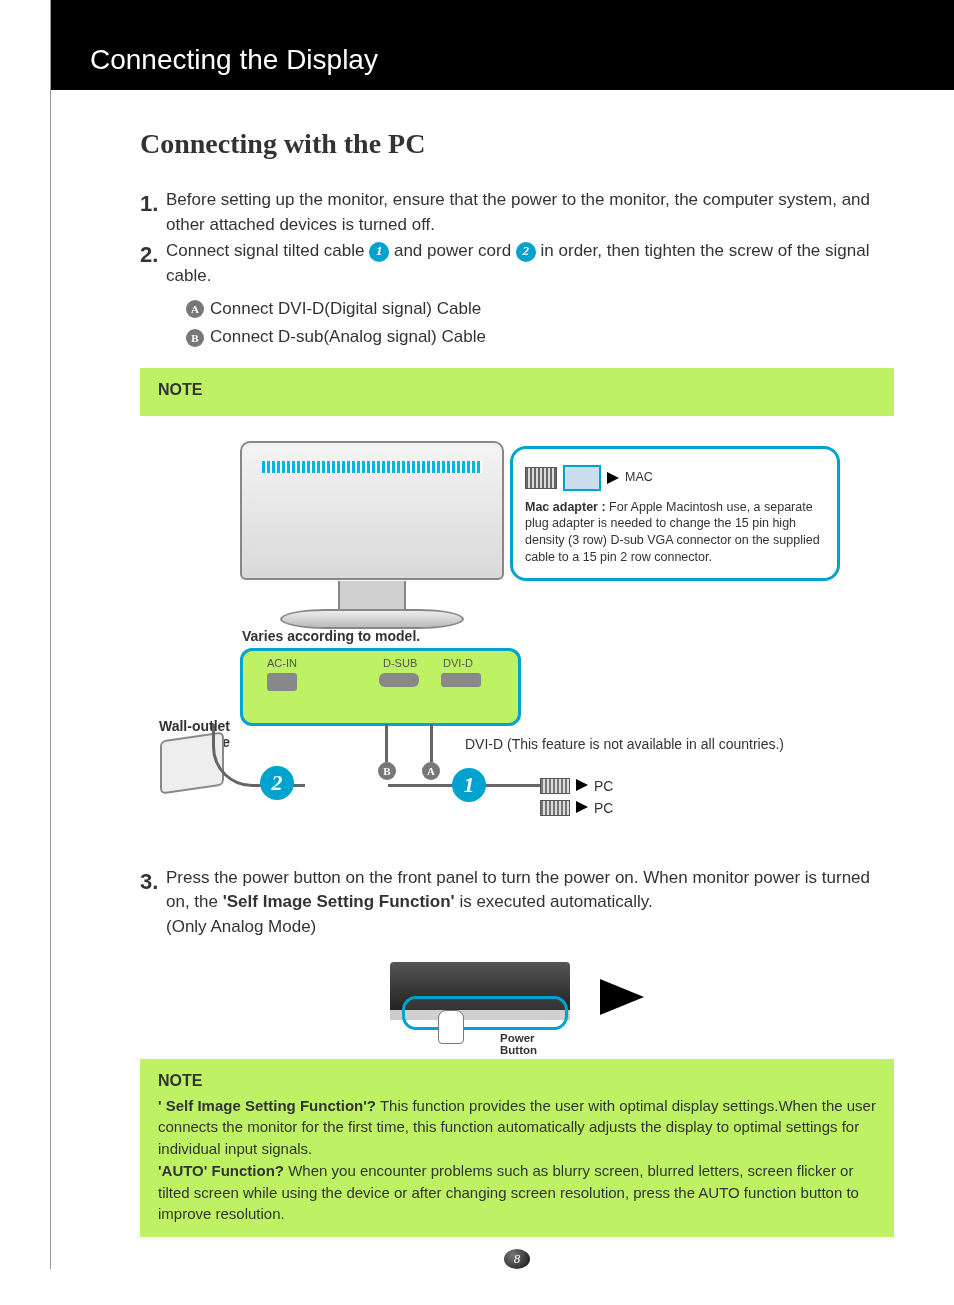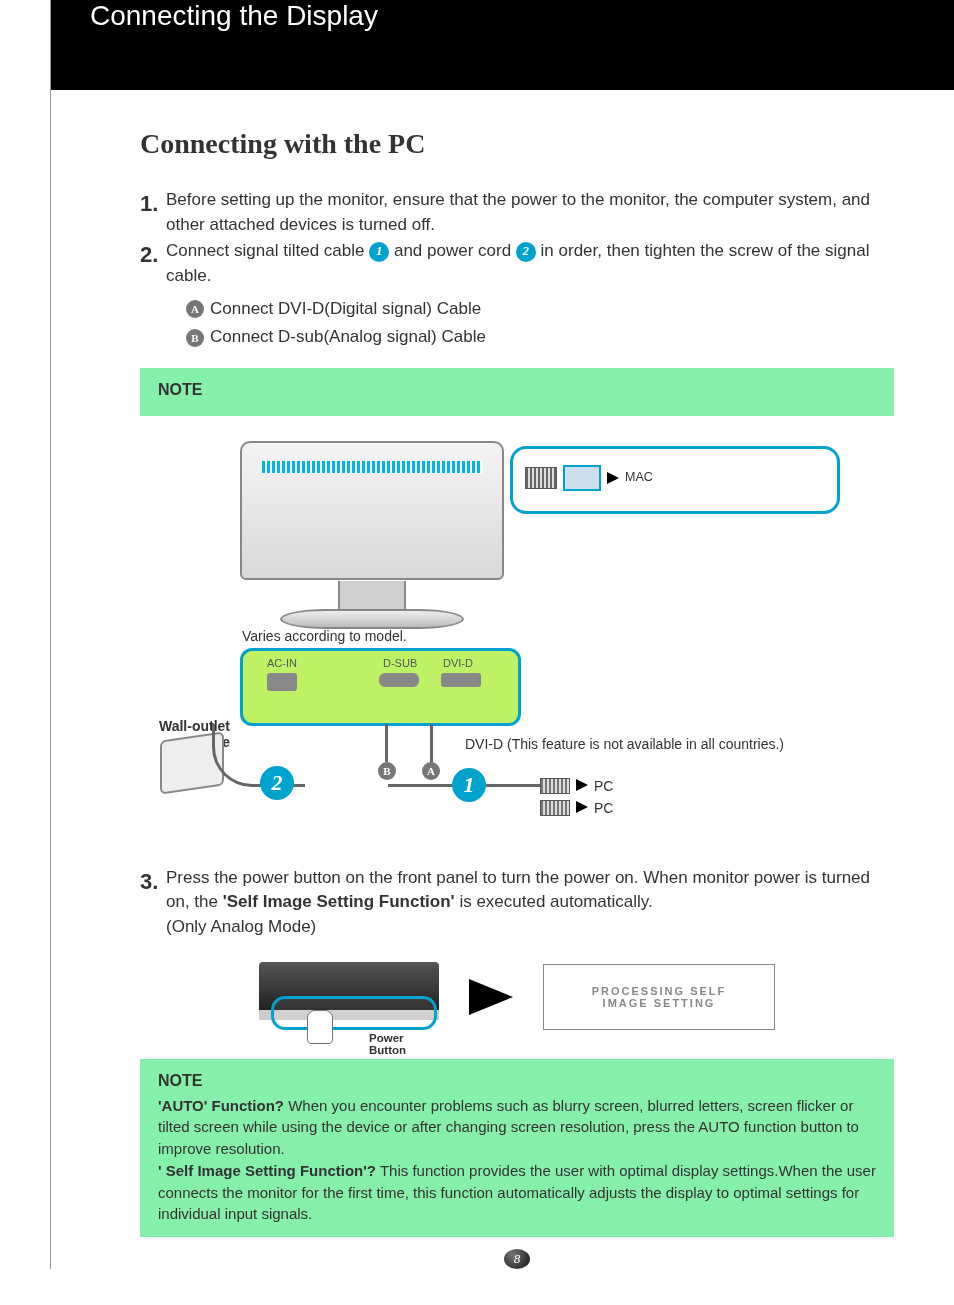--- a/index.html
+++ b/index.html
@@ -20,20 +20,21 @@
     left: 50px;
     top: 0;
     bottom: 40px;
     width: 1px;
     background: #999;
   }
   .header-band {
     background: #000;
     height: 90px;
     display: flex;
+    align-items: flex-end;
     padding: 0 0 14px 40px;
     box-sizing: border-box;
   }
   .header-band h1 {
     color: #fff;
     font-size: 28px;
     font-weight: 400;
     margin: 0;
   }
   .content {
@@ -75,21 +76,21 @@
   .circle-badge.num1 { background: #00a3ce; }
   .circle-badge.num2 { background: #00a3ce; }
   .circle-badge.num1-big, .circle-badge.num2-big {
     width: 34px; height: 34px; font-size: 22px;
   }
   .circle-badge.letA { background: #777; width:18px;height:18px;font-style:normal;font-size:11px;}
   .circle-badge.letB { background: #777; width:18px;height:18px;font-style:normal;font-size:11px;}
   .substeps { margin: 6px 0 4px 20px; font-size: 17px; line-height:1.7; }
   .substeps > div { display: flex; align-items: center; gap: 6px; }
   .note-box {
-    background: #86efac;
+    background: #bef264;
     margin: 12px 0;
     padding: 10px 18px 12px 18px;
     font-size: 15px;
     line-height: 1.45;
   }
   .note-title { font-weight: bold; font-size: 16px; margin-bottom: 2px; }
   .note-box ul { margin: 0; padding-left: 22px; }
   .note-box li { list-style: square; margin: 1px 0; }
 
   
@@ -135,21 +136,21 @@
     background:#bef264;
     border:3px solid #00a3ce;
     border-radius:12px;
     font-size:11px; color:#555;
   }
   .ports-panel .plabel { position:absolute; top:6px; }
   .ports-panel .port { position:absolute; top:22px; background:#888; border-radius:3px; }
   .lbl-varies {
     position:absolute;
     left:102px; top:192px;
-    font-size:14px; font-weight:normal;
+    font-size:14px; font-weight:bold;
   }
   .lbl-wall {
     position:absolute;
     left:0px; top:282px;
     font-size:14px; font-weight:bold;
     width:90px; text-align:right;
   }
   .wall-outlet {
     position:absolute;
     left:20px; top:300px;
@@ -359,20 +360,23 @@
       <span class="arrow-r" style="position:absolute;left:436px;top:365px;"></span>
       <span class="pc-label" style="left:454px;top:364px;">PC</span>
 
       <div class="mac-callout">
         <div class="mac-row">
           <div class="mac-plug"></div>
           <div class="mac-adapter"></div>
           <span class="arrow-r"></span>
           <span>MAC</span>
         </div>
+        <div>
+          <b>Mac adapter : </b><span>For Apple Macintosh use, a separate plug adapter is needed to change the 15 pin high density (3 row) D-sub VGA connector on the supplied cable to a 15 pin  2 row connector.</span>
+        </div>
       </div>
     </div>
 
     <div class="step">
       <div class="step-num">3.</div>
       <div class="step-body">
         <span>Press the power button on the front panel to turn the power on. When monitor power is turned on, the </span>
         <b>'Self Image Setting Function'</b>
         <span> is executed automatically.</span><br>
         <span>(Only Analog Mode)</span>
@@ -381,33 +385,29 @@
 
     <div class="step3-diagram">
       <div class="front-panel">
         <div class="panel-back"></div>
         <div class="panel-bezel"></div>
         <div class="panel-highlight"></div>
         <div class="hand"></div>
         <div class="pb-label">Power Button</div>
       </div>
       <div class="big-arrow"></div>
-      <div class="osd-box">
-        <div>PROCESSING SELF</div>
-        <div>IMAGE SETTING</div>
-      </div>
     </div>
 
     <div class="note-box">
       <div class="note-title">NOTE</div>
       <div>
+        <b>' Self Image Setting Function'?</b><span> This function provides the user with optimal display settings.When the user connects the monitor for the first time, this function automatically adjusts the display to optimal settings for individual input signals.</span>
+      </div>
+      <div>
         <b>'AUTO' Function?</b><span> When you encounter problems such as blurry screen, blurred letters, screen flicker or tilted screen while using the device or after changing screen resolution, press the AUTO function button to improve resolution.</span>
-      </div>
-      <div>
-        <b>' Self Image Setting Function'?</b><span> This function provides the user with optimal display settings.When the user connects the monitor for the first time, this function automatically adjusts the display to optimal settings for individual input signals.</span>
       </div>
     </div>
 
     <div class="page-num">
       <span>8</span>
     </div>
 
   </div>
 </div>
 

